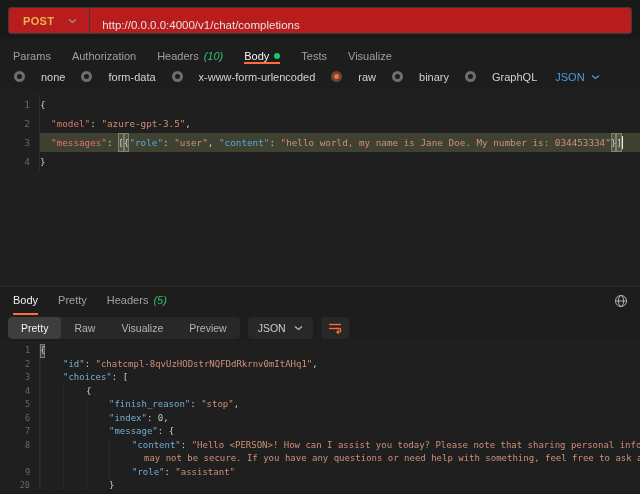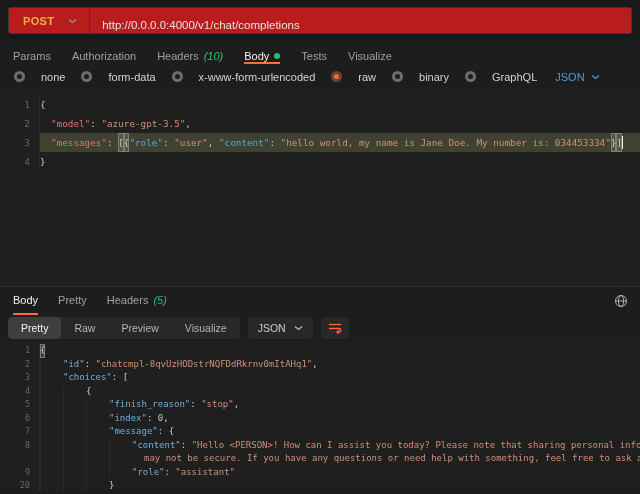--- a/index.html
+++ b/index.html
@@ -207,22 +207,22 @@
           <ellipse cx="8" cy="8" rx="2.9" ry="6.3" stroke="#b5b5b5" stroke-width="1.1" fill="none"></ellipse>
           <line x1="1.7" y1="8" x2="14.3" y2="8" stroke="#b5b5b5" stroke-width="1.1"></line>
         </svg>
     </div>
   </div>
 
   <div class="resp-toolbar">
     <div class="seg">
       <div class="seg-item active">Pretty</div>
       <div class="seg-item">Raw</div>
+      <div class="seg-item">Visualize</div>
       <div class="seg-item">Preview</div>
-      <div class="seg-item">Visualize</div>
     </div>
     <div class="json-btn">
       <span>JSON</span>
       <svg class="chev" width="9" height="6" viewBox="0 0 9 6">
           <polyline points="1,1.5 4.5,4.5 8,1.5" fill="none" stroke="#bdbdbd" stroke-width="1.2"></polyline>
         </svg>
     </div>
     <div class="wrap-btn">
       <svg width="14" height="12" viewBox="0 0 14 12">
         <line x1="1" y1="2.5" x2="13" y2="2.5" stroke="#ff6c37" stroke-width="1.3"></line>

